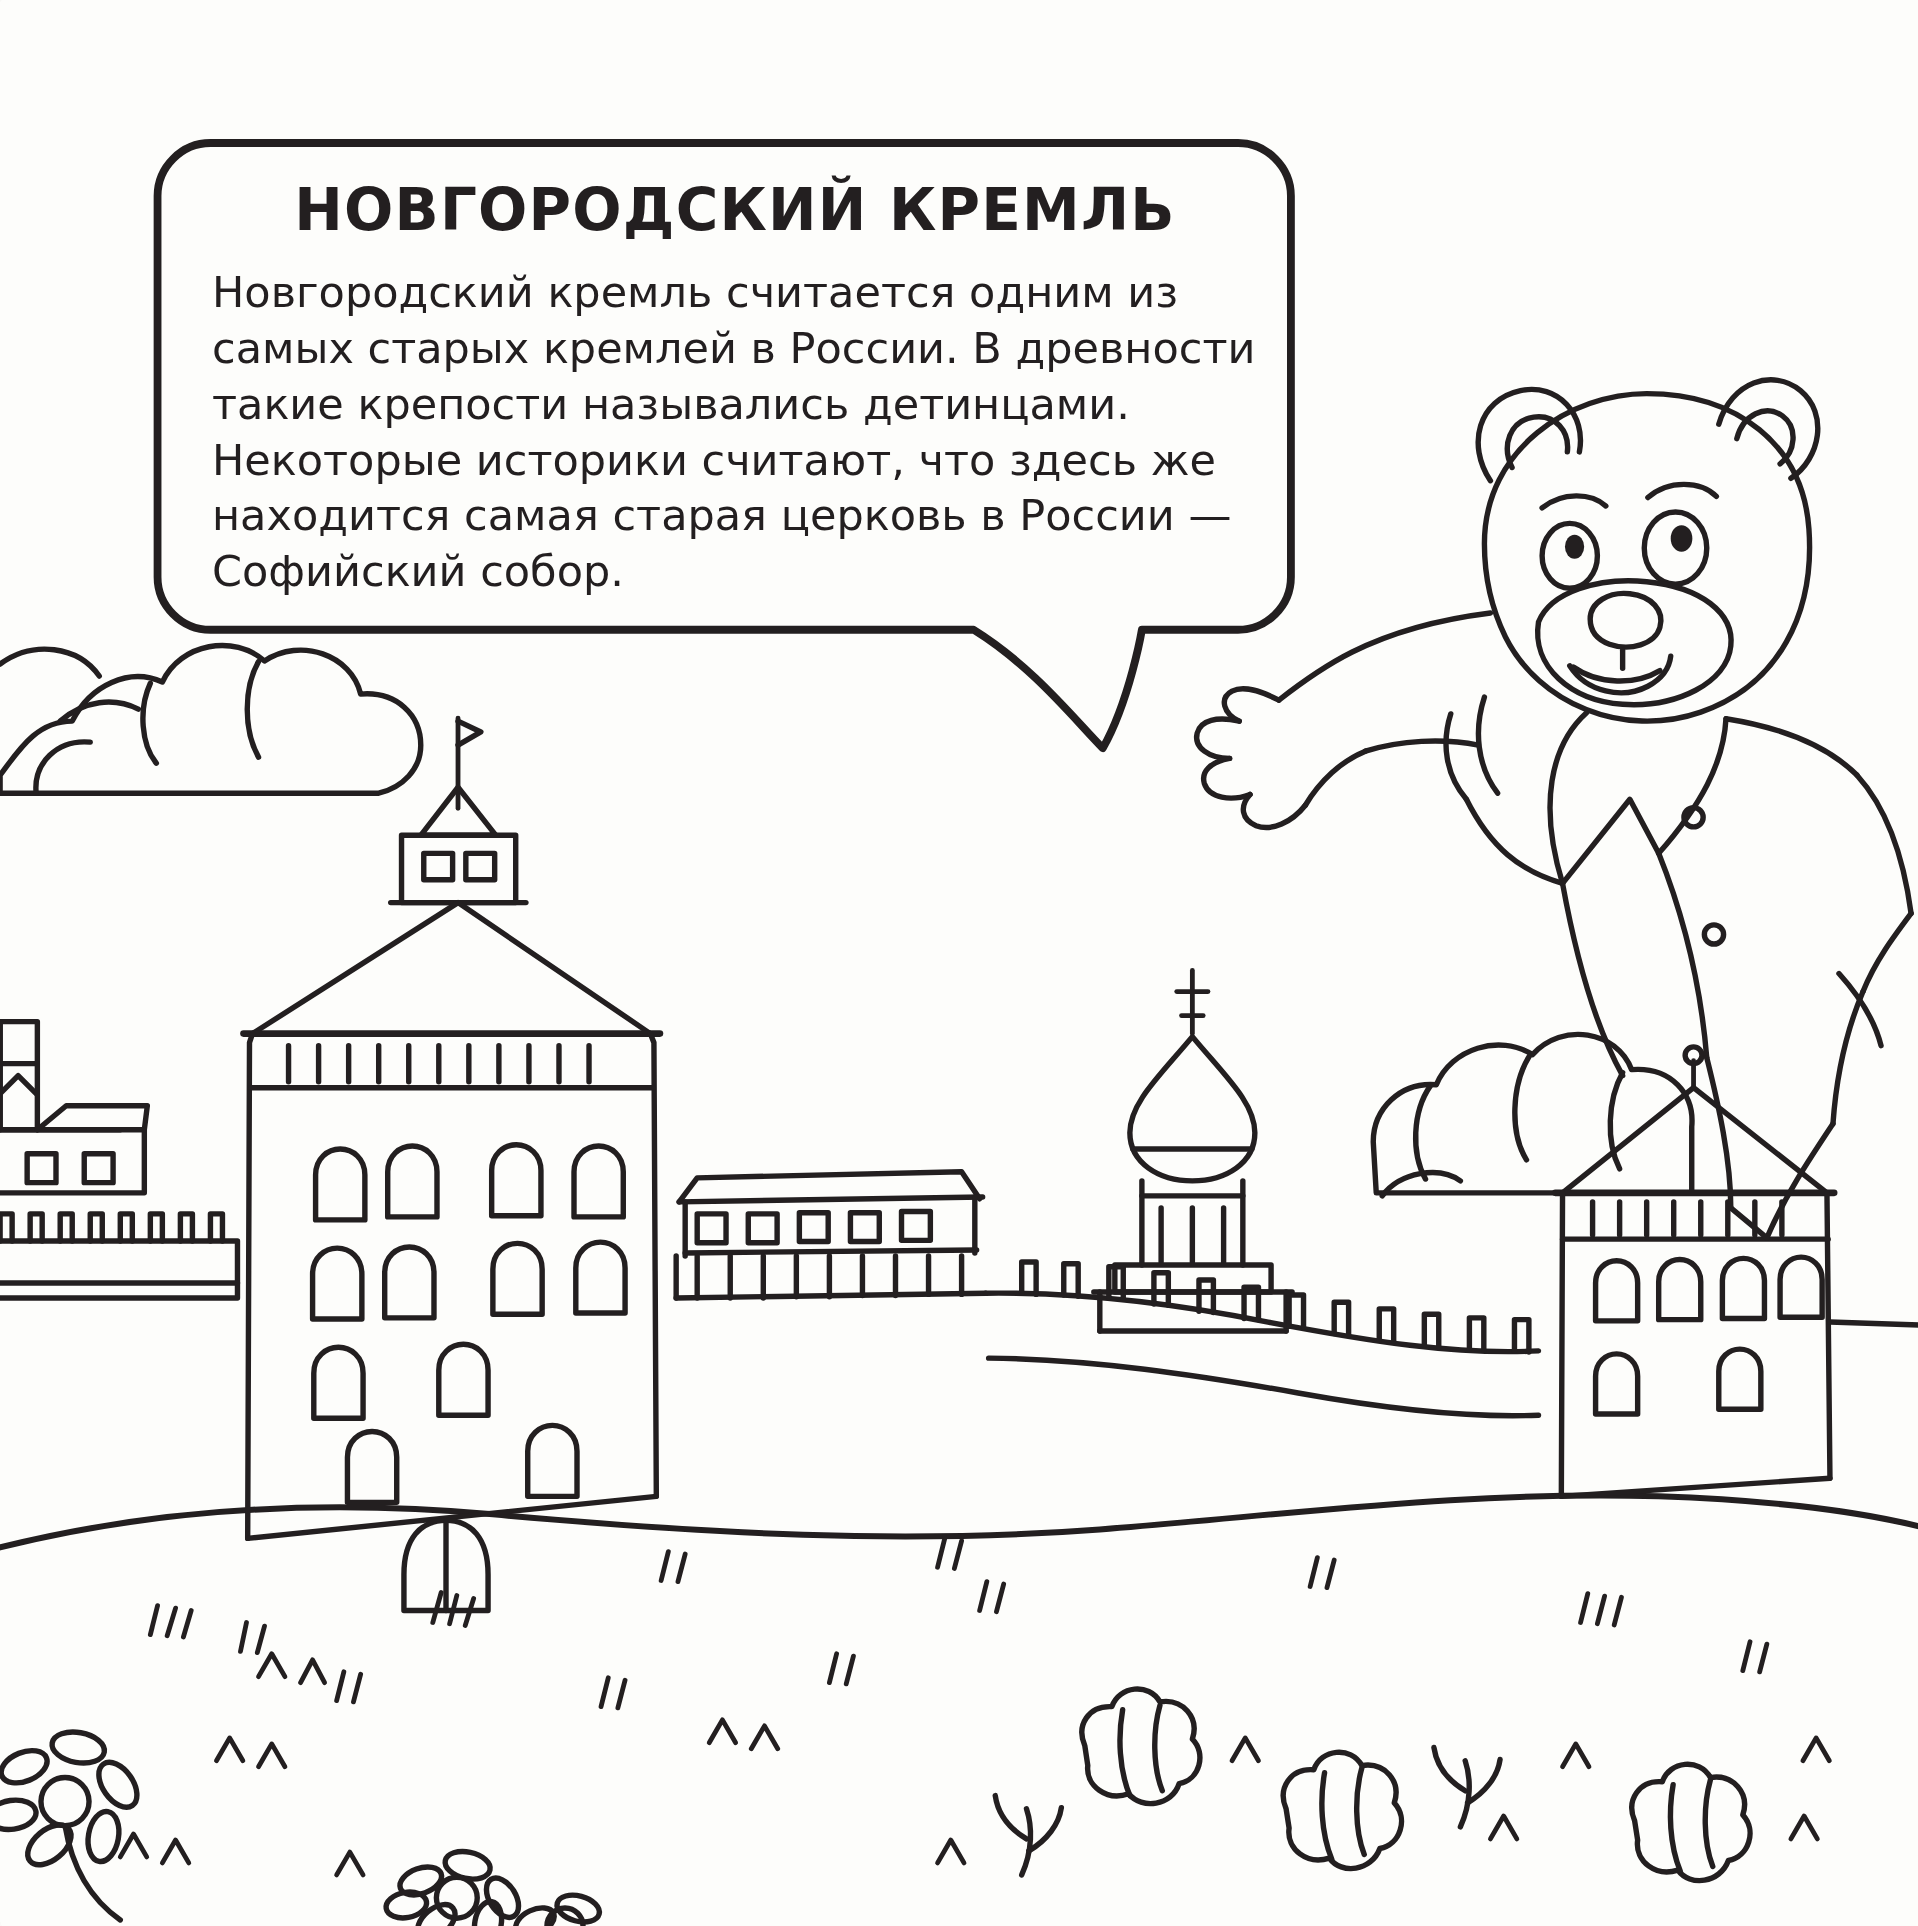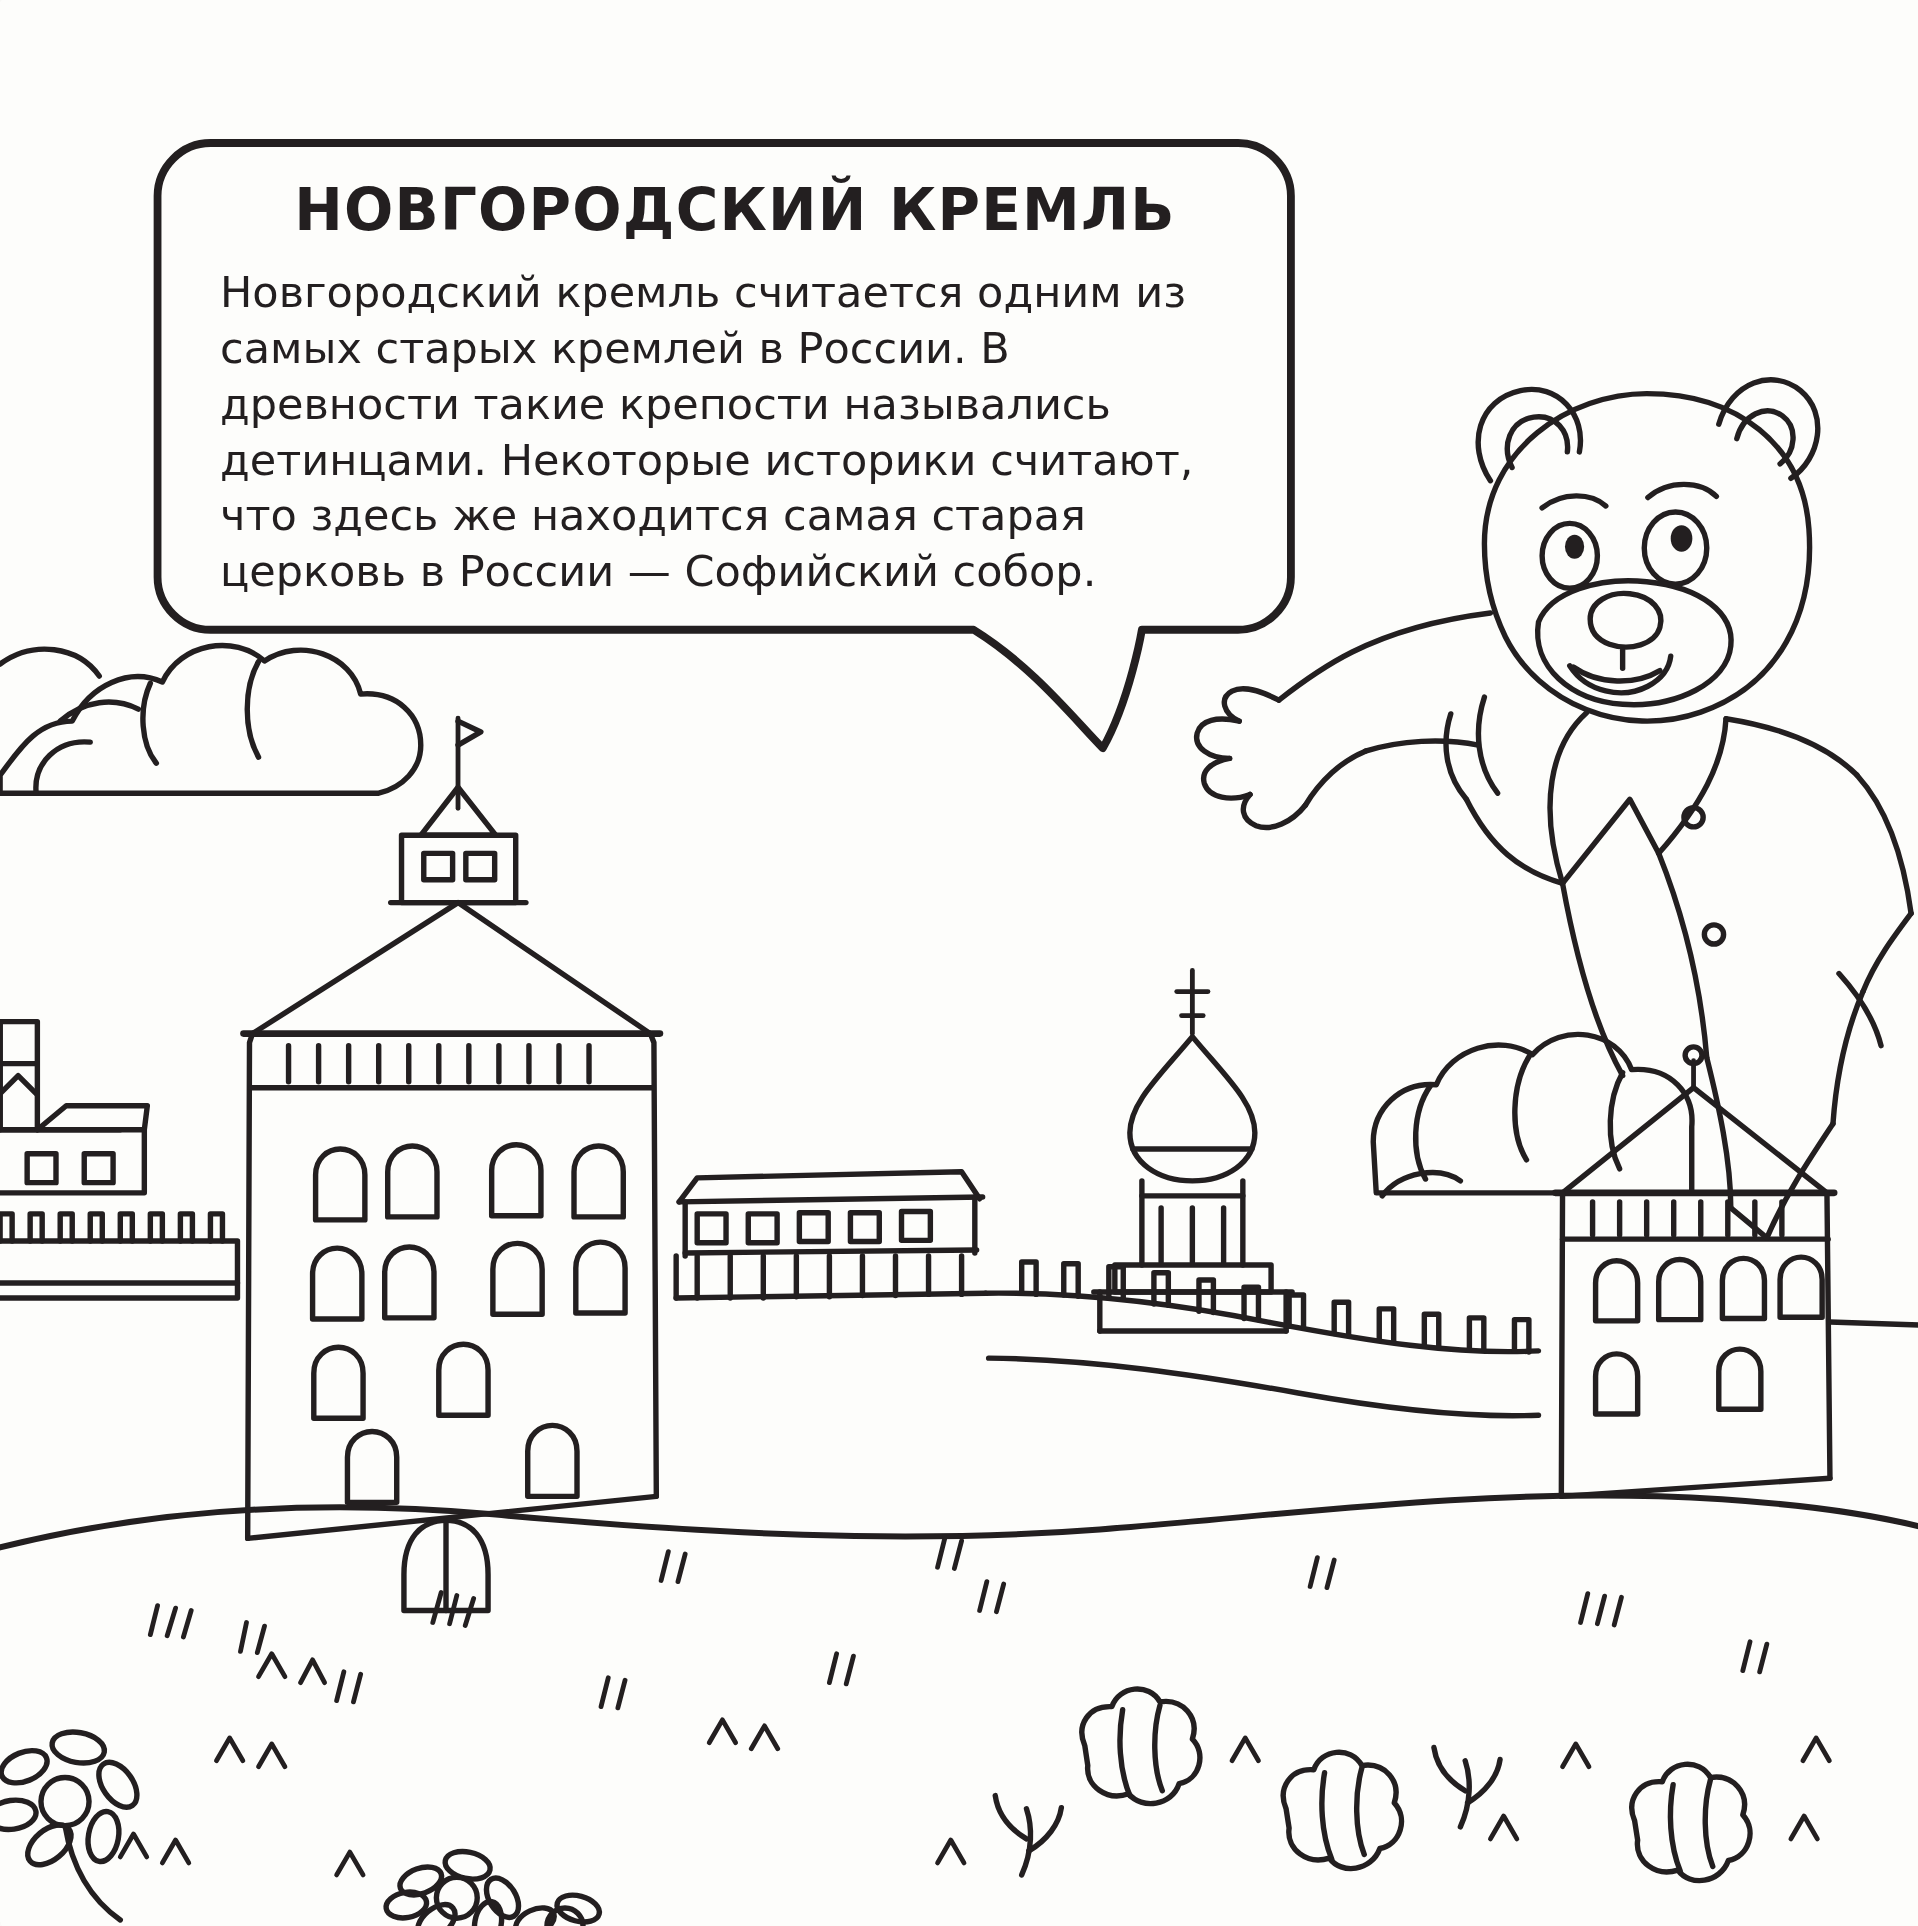--- a/index.html
+++ b/index.html
@@ -57,21 +57,21 @@
     color: #231f20;
     text-align: center;
     margin: 0 0 24px 0;
     line-height: 1.05;
   }
   .bubble-body {
     font-family: "DejaVu Sans", sans-serif;
     font-size: 43px;
     line-height: 1.30;
     color: #231f20;
-    margin: 8px;
+    margin: 0;
     text-align: left;
     white-space: pre-line;
   }
 </style>
 </head>
 <body>
 
 <div class="page">
   <div class="paper-noise"></div>
 

